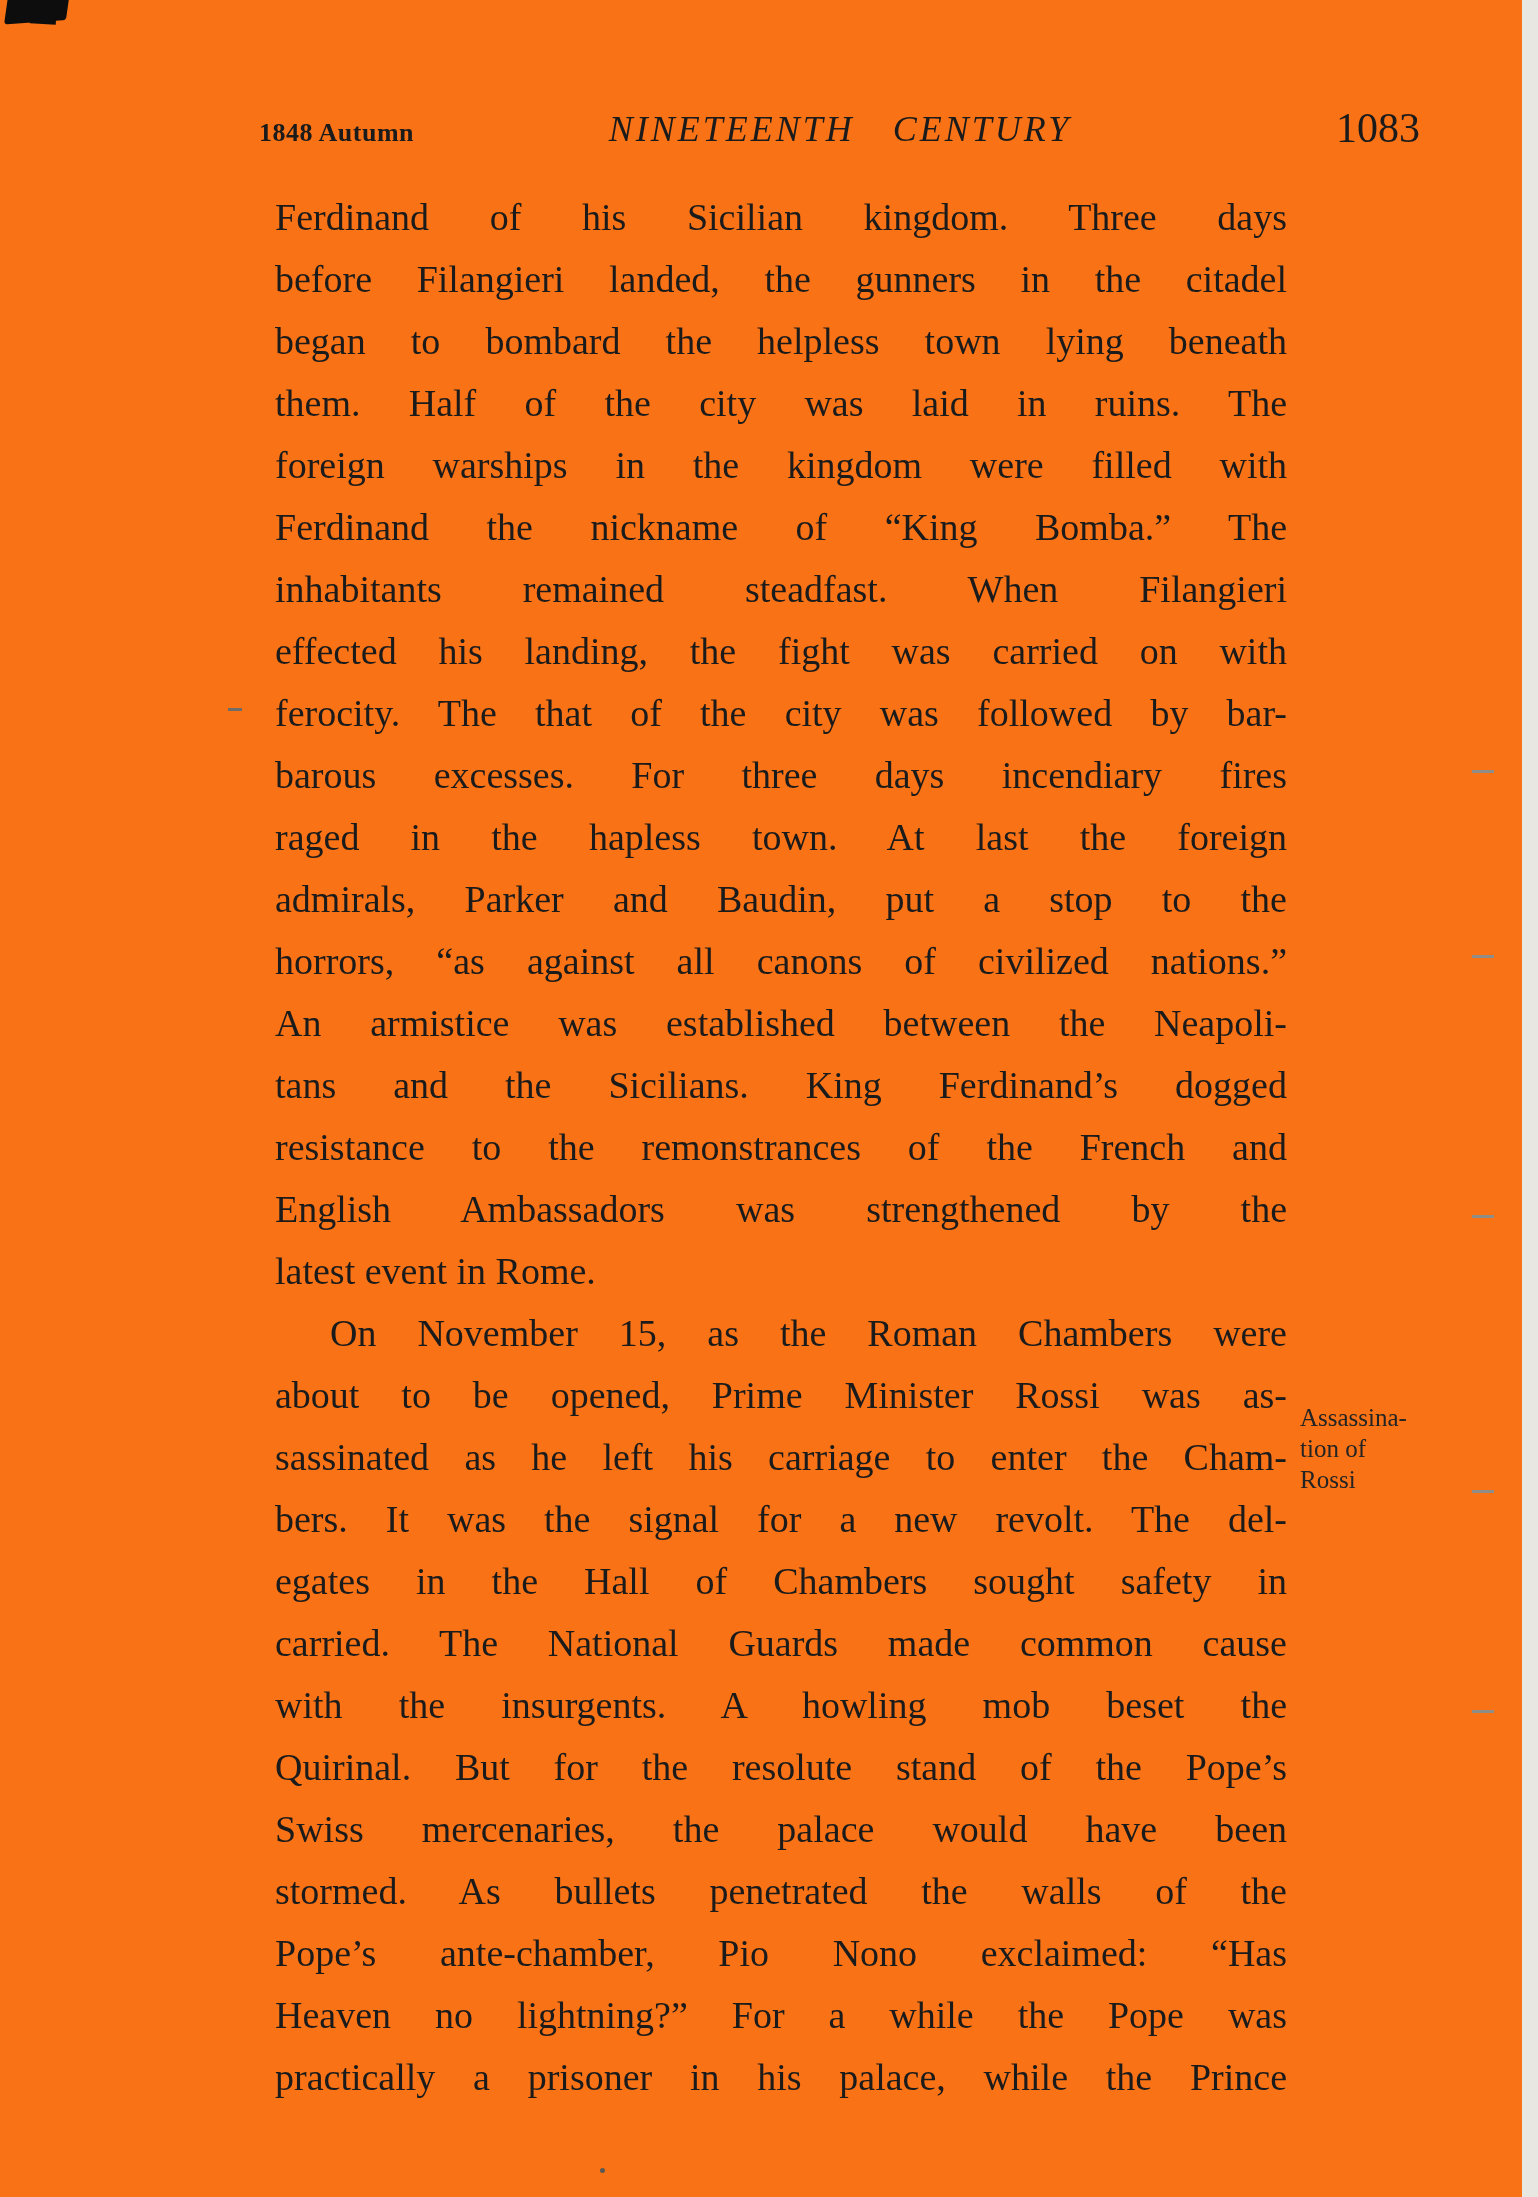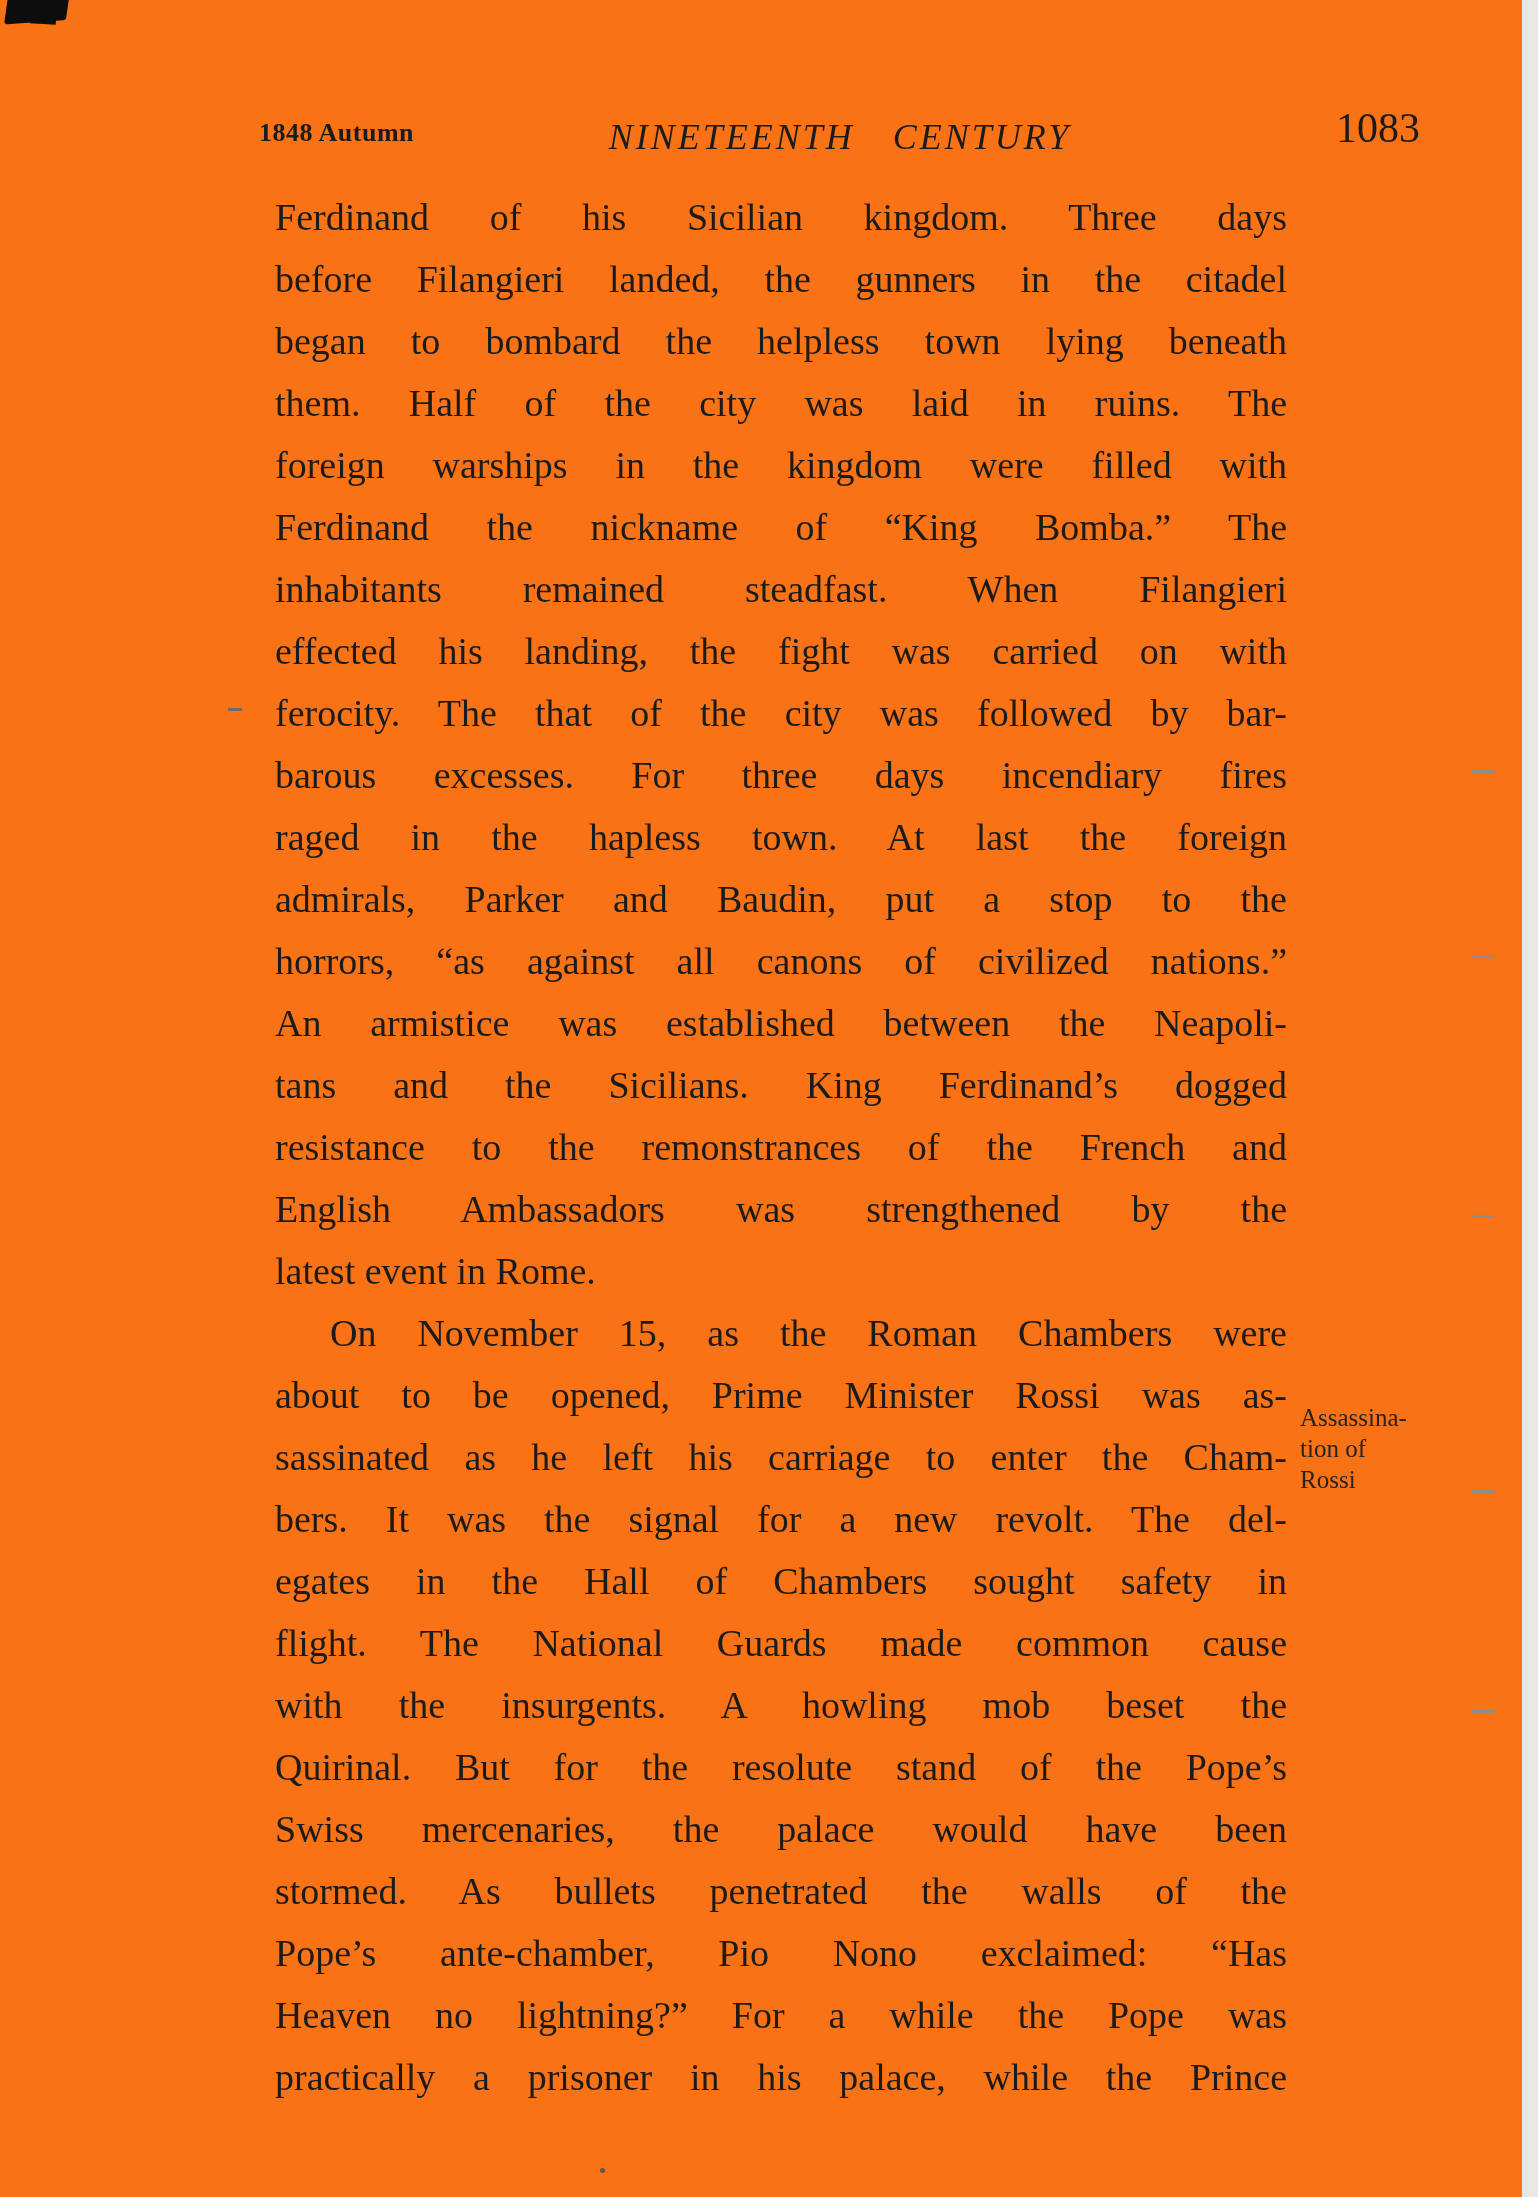--- a/index.html
+++ b/index.html
@@ -27,21 +27,20 @@
   .header-title {
     position: absolute;
     left: 840px;
     top: 108px;
     transform: translateX(-50%);
     font-size: 36px;
     font-style: italic;
     letter-spacing: 3px;
     word-spacing: 26px;
     white-space: nowrap;
-    margin-top: 8px;
   }
   .header-page-number {
     position: absolute;
     left: 1336px;
     top: 104px;
     font-size: 42px;
     white-space: nowrap;
   }
 
   
@@ -166,21 +165,21 @@
       <div class="line">An armistice was established between the Neapoli-</div>
       <div class="line">tans and the Sicilians.  King Ferdinand’s dogged</div>
       <div class="line">resistance to the remonstrances of the French and</div>
       <div class="line">English Ambassadors was strengthened by the</div>
       <div class="line last-left">latest event in Rome.</div>
       <div class="line indent">On November 15, as the Roman Chambers were</div>
       <div class="line">about to be opened, Prime Minister Rossi was as-</div>
       <div class="line">sassinated as he left his carriage to enter the Cham-</div>
       <div class="line">bers.  It was the signal for a new revolt.  The del-</div>
       <div class="line">egates in the Hall of Chambers sought safety in</div>
-      <div class="line">flight.  The National Guards made common cause</div>
+      <div class="line">carried.  The National Guards made common cause</div>
       <div class="line">with the insurgents.  A howling mob beset the</div>
       <div class="line">Quirinal.  But for the resolute stand of the Pope’s</div>
       <div class="line">Swiss mercenaries, the palace would have been</div>
       <div class="line">stormed.  As bullets penetrated the walls of the</div>
       <div class="line">Pope’s ante-chamber, Pio Nono exclaimed: “Has</div>
       <div class="line">Heaven no lightning?”  For a while the Pope was</div>
       <div class="line">practically a prisoner in his palace, while the Prince</div>
     </div>
 
   <div class="margin-note note-2">

